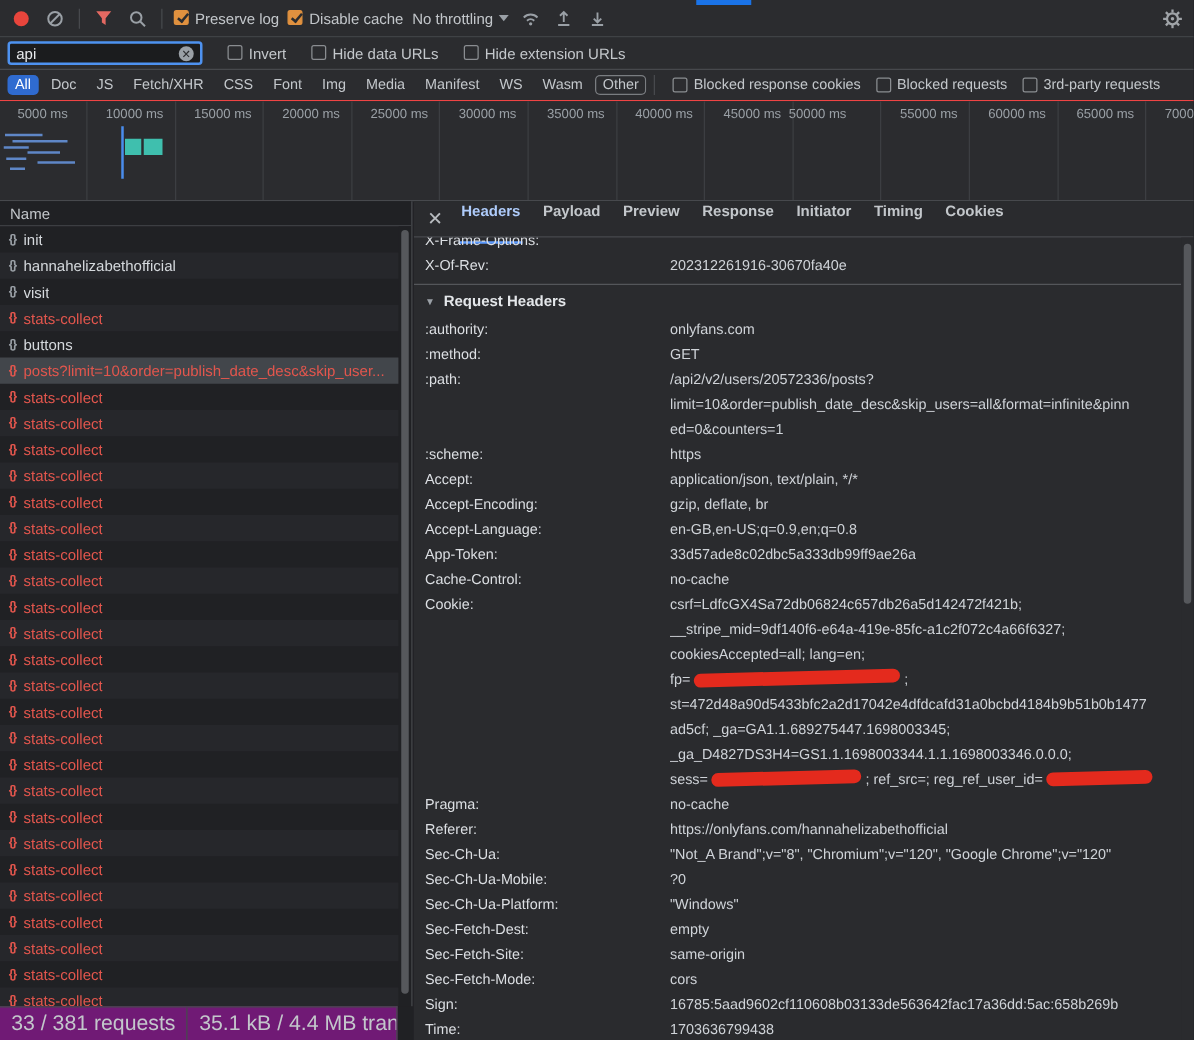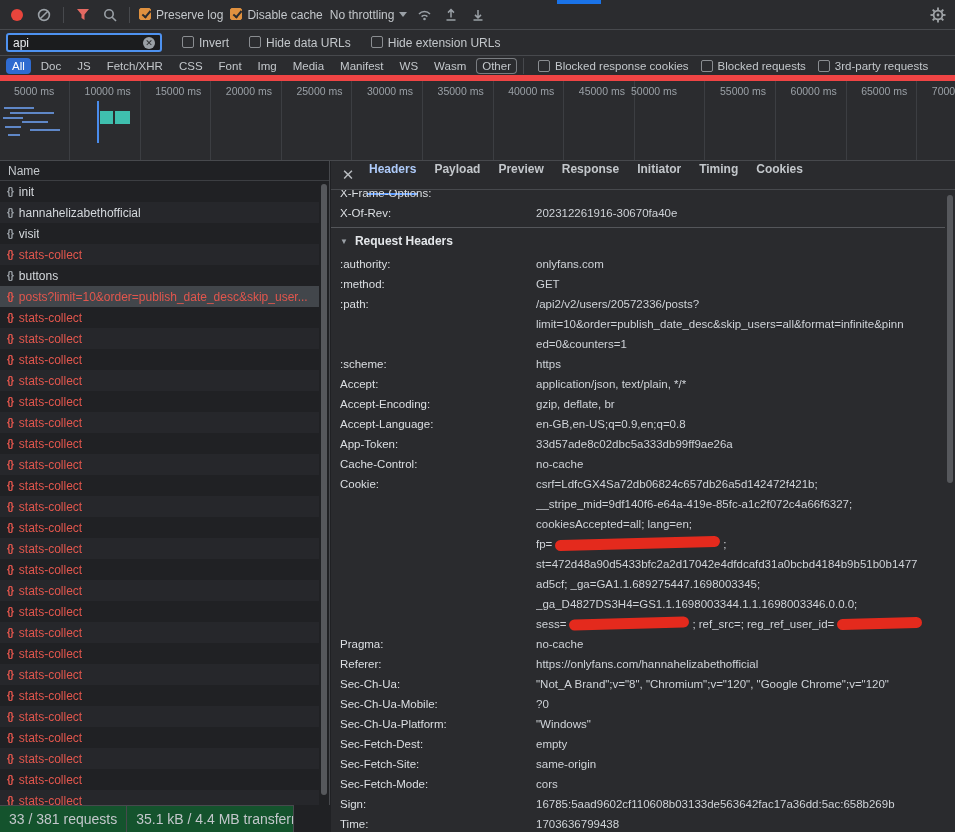--- a/index.html
+++ b/index.html
@@ -28,21 +28,21 @@
   .filter-row { position:absolute; left:0; right:0; top:30px; height:26px; background:#2b2c2f;
                 border-bottom:1px solid #47494d; display:flex; align-items:center; gap:20px; padding:0 6px; }
   .filter-input { width:156px; height:19px; background:#1b1c1e; border:2px solid #4e92f0; border-radius:3px;
                   display:flex; align-items:center; padding:0 5px; color:#e8eaed; }
   .filter-input .txt { flex:1; }
   .clear-btn { width:12px; height:12px; border-radius:50%; background:#9aa0a6; color:#2b2c2f;
                font-size:9px; line-height:12px; text-align:center; flex:none; }
 
   
   .types-row { position:absolute; left:0; right:0; top:56px; height:25px; background:#2b2c2f;
-               border-bottom:6px solid #ef4444; display:flex; align-items:center; gap:4px; padding:0 6px; font-size:11.5px; }
+               border-bottom:1px solid #ef4444; display:flex; align-items:center; gap:4px; padding:0 6px; font-size:11.5px; }
   .pills { display:flex; align-items:center; gap:4px; }
   .pill { padding:2px 6px; border-radius:4px; color:#c3c7cb; white-space:nowrap; }
   .pill.selected { background:#2f6bd0; color:#fff; }
   .pill.outlined { box-shadow:inset 0 0 0 1px #7a7d81; }
   .types-checks { display:flex; align-items:center; gap:12px; margin-left:8px; }
 
   
   .overview { position:absolute; left:0; right:0; top:81px; height:80px; background:#2b2c2f;
               border-bottom:1px solid #47494d; overflow:hidden; }
   .tick { position:absolute; top:4px; font-size:10.5px; color:#9aa0a6; white-space:nowrap; }
@@ -84,23 +84,23 @@
   .divider { height:1px; background:#54565a; margin-top:4px; }
   .section-hdr { height:26px; display:flex; align-items:center; gap:7px; padding-left:9px;
                  color:#e4e7ea; font-weight:bold; font-size:12px; }
   .tri { color:#9aa0a6; font-size:8px; }
   .redact { display:inline-block; height:11px; background:#e42a1d; border-radius:6px;
             vertical-align:middle; transform:rotate(-1.5deg); margin:0 3px 2px; box-shadow:2px 3px 0 -4px #e42a1d; }
   .right-scroll { position:absolute; right:0; top:29px; bottom:0; width:10px; background:#2a2b2e; }
   .right-scroll .thumb { position:absolute; left:2px; right:2px; top:5px; height:288px; background:#56585c; border-radius:3px; }
 
   
-  .status-bar { position:absolute; left:0; bottom:0; width:294px; height:27px; background:#14532d;
+  .status-bar { position:absolute; left:0; bottom:0; width:318px; height:27px; background:#701a75;
                 border-top:1px solid #47494d; border-right:1px solid #47494d;
-                display:flex; align-items:stretch; font-size:14px; color:#c3c7cb; overflow:hidden; }
+                display:flex; align-items:stretch; font-size:17px; color:#c3c7cb; overflow:hidden; }
   .status-seg { padding:0 9px; border-right:1px solid #47494d; display:flex; align-items:center; white-space:nowrap; }
   .status-seg:last-child { border-right:none; }
 </style>
 </head>
 <body>
 
 <div class="devtools">
 
   <div class="toolbar">
     <span class="icon-btn">

